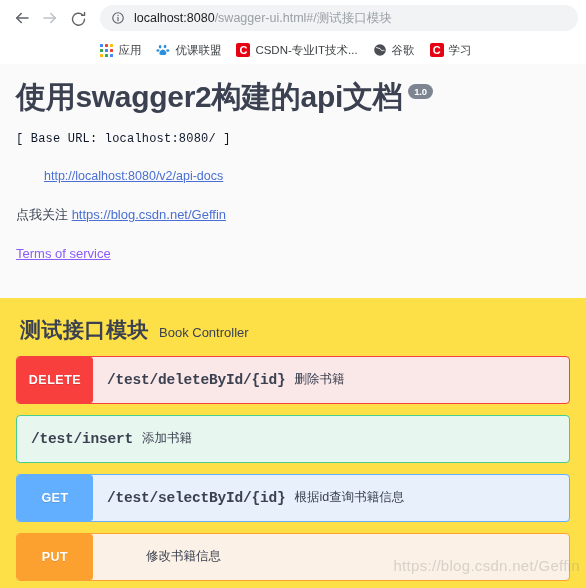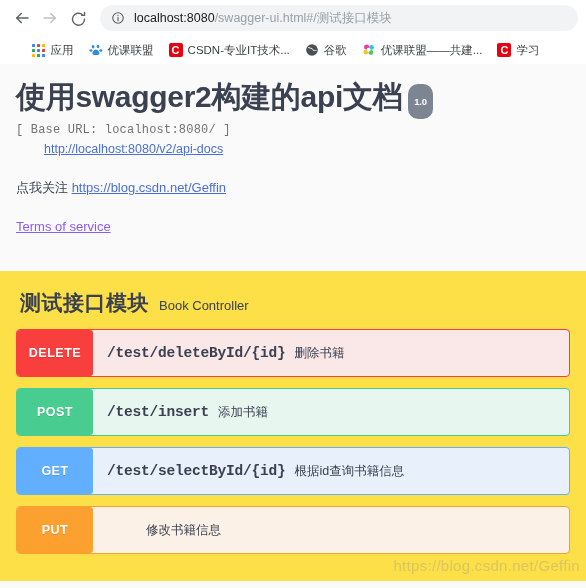--- a/index.html
+++ b/index.html
@@ -142,38 +142,38 @@
     display: flex;
     align-items: flex-start;
     letter-spacing: -0.3px;
   }
   .version-badge {
     display: inline-block;
     background: #7d8492;
     color: #ffffff;
     font-size: 9.5px;
     font-weight: bold;
-    padding: 12px 6px;
+    padding: 2px 6px;
     border-radius: 10px;
     margin-left: 6px;
     margin-top: 6px;
     line-height: 1.2;
     font-family: "Liberation Sans", sans-serif;
     flex: 0 0 auto;
   }
   .base-url {
     font-family: "Liberation Mono", "DejaVu Sans Mono", monospace;
     font-size: 12px;
-    color: #737373;
-    margin-top: 4px;
+    color: #0f172a;
+    margin-top: 16px;
     letter-spacing: 0.2px;
   }
   .api-docs-link {
     display: inline-block;
-    margin-top: 5px;
+    margin-top: 23px;
     font-size: 12.5px;
     color: #4a6fd4;
     text-decoration: underline;
     font-family: "Liberation Sans", sans-serif;
     padding-left: 28px;
   }
   .description {
     margin-top: 22px;
     font-size: 13px;
     color: #3b4151;
@@ -364,32 +364,20 @@
     <div class="bookmark">
       <span class="bm-ico">
         <svg width="14" height="14" viewBox="0 0 24 24">
           <circle cx="12" cy="12" r="10" fill="#4b4f54"></circle>
           <path d="M6 8c2 1 4 .5 6 1.5s1 3 3 3.5 3-1 4-.5" stroke="#ffffff" stroke-width="1.6" fill="none" stroke-linecap="round"></path>
         </svg>
       </span>
       <span class="bm-label">谷歌</span>
     </div>
 
-    <div class="bookmark">
-      <span class="bm-ico">
-        <svg width="14" height="14" viewBox="0 0 24 24">
-          <circle cx="8" cy="7" r="4.4" fill="#e8419a"></circle>
-          <circle cx="16.2" cy="7.6" r="4.2" fill="#31c2f0"></circle>
-          <circle cx="6.6" cy="15.6" r="4.2" fill="#f7c325"></circle>
-          <circle cx="15.2" cy="16.2" r="4.2" fill="#5ac35a"></circle>
-          <circle cx="11.3" cy="11.6" r="3.4" fill="#ffffff"></circle>
-        </svg>
-      </span>
-      <span class="bm-label">优课联盟——共建...</span>
-    </div>
 
     <div class="bookmark">
       <span class="bm-ico">
         <span class="csdn-ico">C</span>
       </span>
       <span class="bm-label">学习</span>
     </div>
 
   </div>
 </div>
@@ -419,21 +407,20 @@
       <span class="tag-desc">Book Controller</span>
     </div>
 
     <div class="op-row op-delete">
       <span class="op-method">DELETE</span>
       <span class="op-path">/test/deleteById/{id}</span>
       <span class="op-summary">删除书籍</span>
     </div>
 
     <div class="op-row op-post">
-      <span class="op-method">POST</span>
       <span class="op-path">/test/insert</span>
       <span class="op-summary">添加书籍</span>
     </div>
 
     <div class="op-row op-get">
       <span class="op-method">GET</span>
       <span class="op-path">/test/selectById/{id}</span>
       <span class="op-summary">根据id查询书籍信息</span>
     </div>
 

